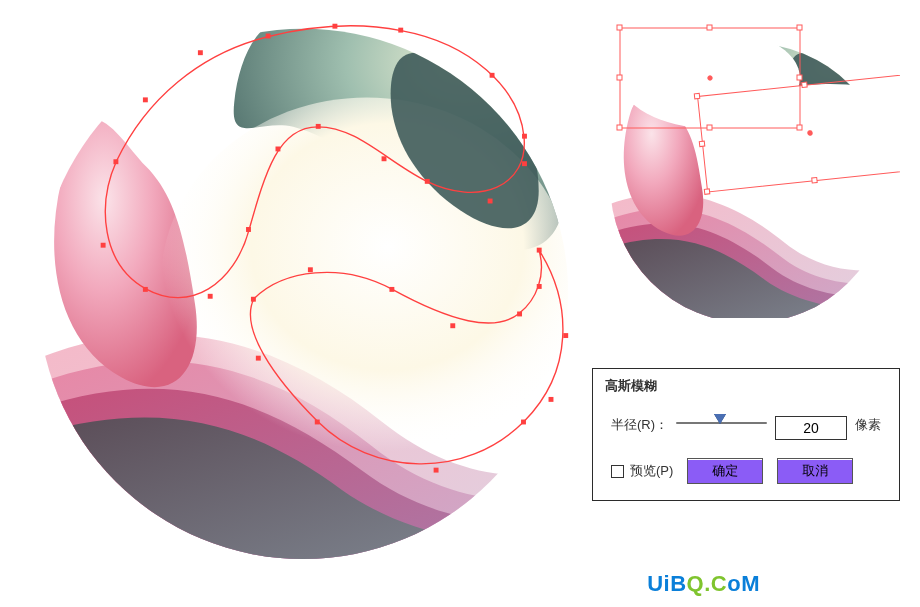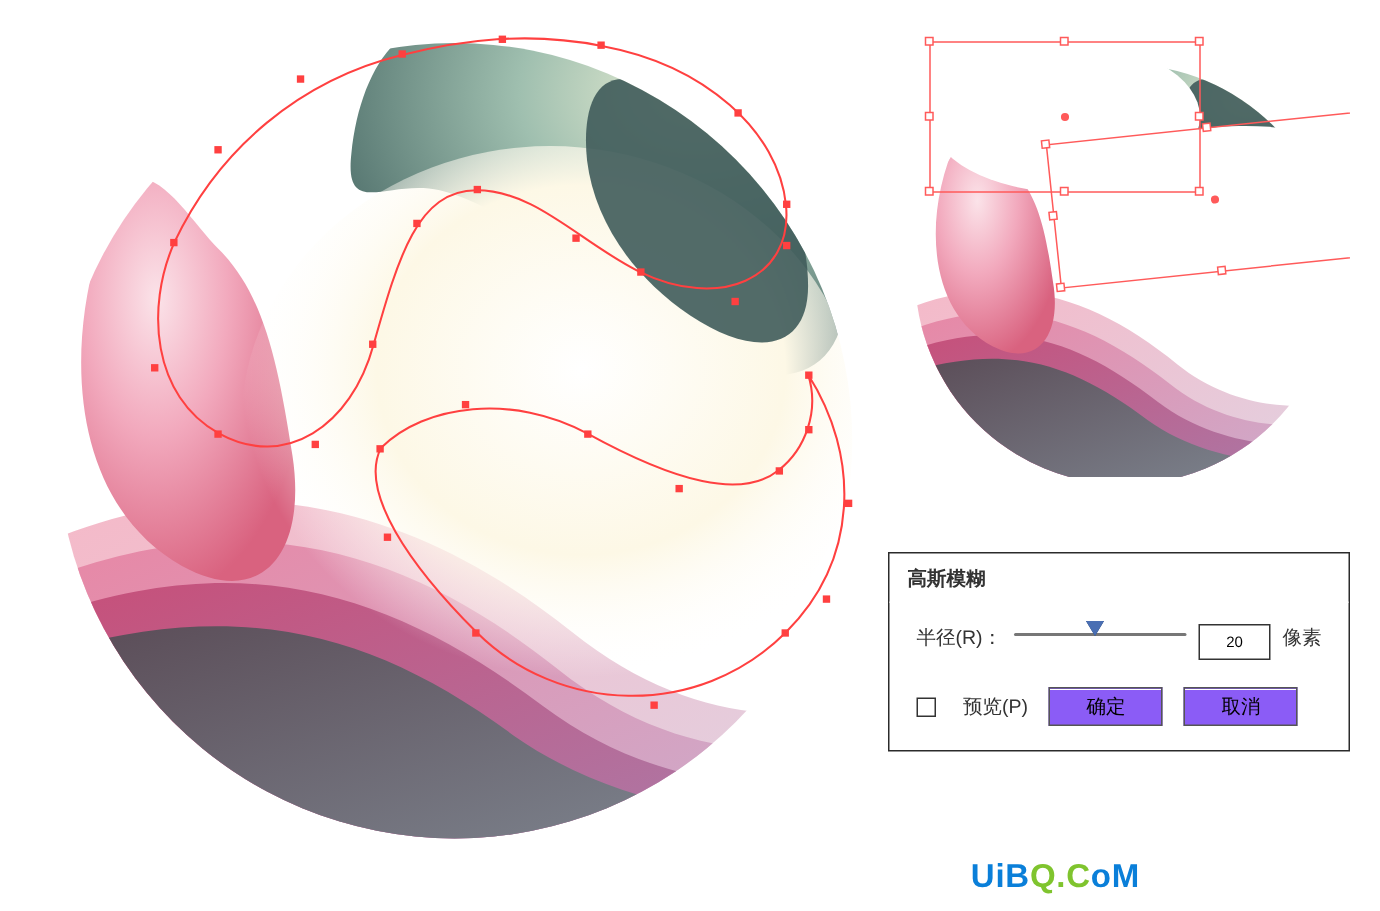--- a/index.html
+++ b/index.html
@@ -77,34 +77,34 @@
     border-right: 6px solid transparent;
     border-top: 10px solid #4a6fb3;
     filter: drop-shadow(0 0 0.5px #1b3766);
   }
   .num-input {
     width: 46px;
     height: 20px;
     border: 1px solid #333;
     text-align: center;
     font-family: inherit;
-    font-size: 10px;
-    padding: 1px 0;
+    font-size: 14px;
+    padding: 1px 12px;
     box-sizing: content-box;
   }
   .unit { white-space: nowrap; }
   .row2 {
     display: flex;
     align-items: center;
     gap: 14px;
   }
   .chk {
     display: inline-flex;
     align-items: center;
-    gap: 18px;
+    gap: 6px;
     cursor: pointer;
     user-select: none;
     justify-content: center;
   }
   .chkbox {
     width: 13px;
     height: 13px;
     border: 1px solid #333;
     background: #fff;
     box-sizing: border-box;

